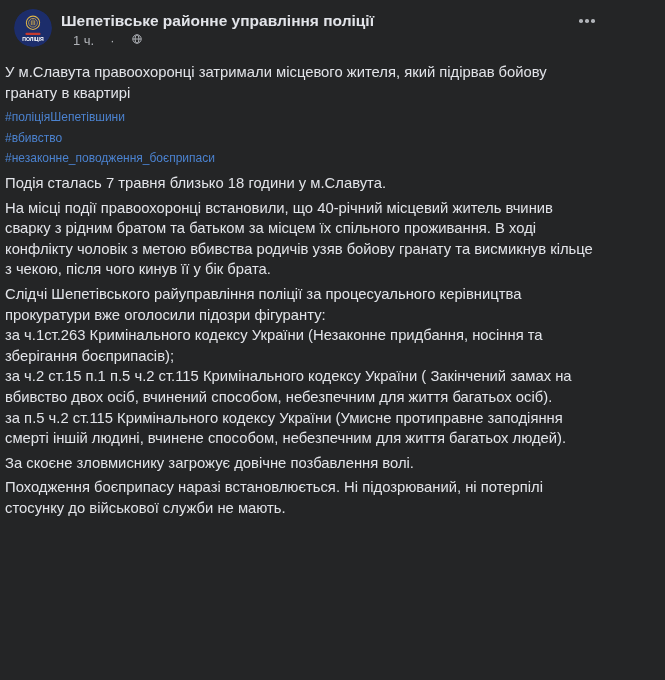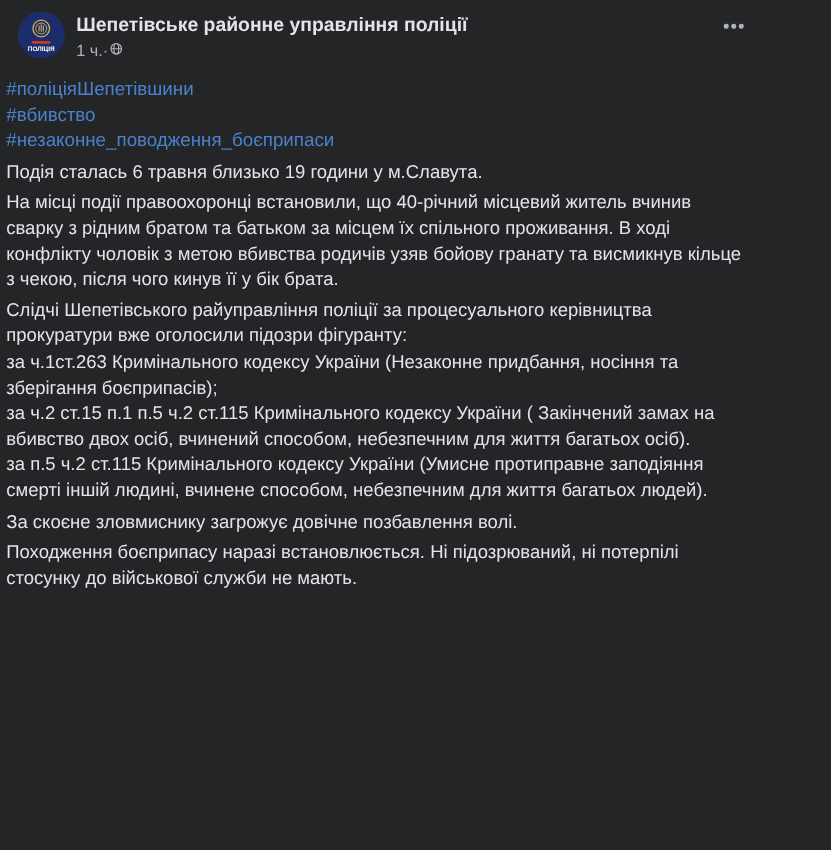--- a/index.html
+++ b/index.html
@@ -32,25 +32,26 @@
     font-weight: 700;
     font-size: 15.5px;
     line-height: 19px;
     cursor: pointer;
     white-space: nowrap;
     overflow: hidden;
   }
   .post-meta {
     display: flex;
     align-items: center;
-    gap: 0;
+    gap: 16px;
     color: var(--text_secondary, #b0b3b8);
     font-size: 13px;
     line-height: 16px;
     margin-top: 2px;
+    margin-left: 12px;
   }
   .timestamp { cursor: pointer; }
   .meta-sep { color: var(--text_secondary, #b0b3b8); }
   .globe { display: inline-block; margin-top: 1px; }
   .more-btn {
     margin-left: auto;
     padding: 10px 4px 10px 10px;
     display: flex;
     align-items: center;
     cursor: pointer;
@@ -70,21 +71,21 @@
   .post-body p {
     margin: 0 0 4px 0;
     line-height: 20.6px;
     white-space: pre-line;
   }
   .hashtag-block { margin: 0 0 4px 0; }
   .hashtag-block a {
     display: block;
     color: var(--link, #4b82cf);
     text-decoration: none;
-    font-size: 15px;
+    font-size: 12px;
     line-height: 20.6px;
     cursor: pointer;
   }
 </style>
 </head>
 <body>
 
 <div class="post-card">
 
   <div class="post-header">
@@ -120,28 +121,29 @@
     <div class="more-btn">
       <span class="dots">
           <i></i>
           <i></i>
           <i></i>
         </span>
     </div>
   </div>
 
   <div class="post-body">
+    <p>У м.Славута правоохоронці затримали місцевого жителя, який підірвав бойову гранату в квартирі</p>
 
     <div class="hashtag-block">
       <a>#поліціяШепетівшини</a>
       <a>#вбивство</a>
       <a>#незаконне_поводження_боєприпаси</a>
     </div>
 
-    <p>Подія сталась 6 травня близько 19 години у м.Славута.</p>
+    <p>Подія сталась 7 травня близько 18 години у м.Славута.</p>
     <p>На місці події правоохоронці встановили, що 40-річний місцевий житель вчинив сварку з рідним братом та батьком за місцем їх спільного проживання. В ході конфлікту чоловік з метою вбивства родичів узяв бойову гранату та висмикнув кільце з чекою, після чого кинув її у бік брата.</p>
     <p>Слідчі Шепетівського райуправління поліції за процесуального керівництва прокуратури вже оголосили підозри фігуранту:
 за ч.1ст.263 Кримінального кодексу України (Незаконне придбання, носіння та зберігання боєприпасів);
 за ч.2 ст.15 п.1 п.5 ч.2 ст.115 Кримінального кодексу України ( Закінчений замах на вбивство двох осіб, вчинений способом, небезпечним для життя багатьох осіб).
 за п.5 ч.2 ст.115 Кримінального кодексу України (Умисне протиправне заподіяння смерті іншій людині, вчинене способом, небезпечним для життя багатьох людей).</p>
     <p>За скоєне зловмиснику загрожує довічне позбавлення волі.</p>
     <p>Походження боєприпасу наразі встановлюється. Ні підозрюваний, ні потерпілі стосунку до військової служби не мають.</p>
   </div>
 
 </div>

